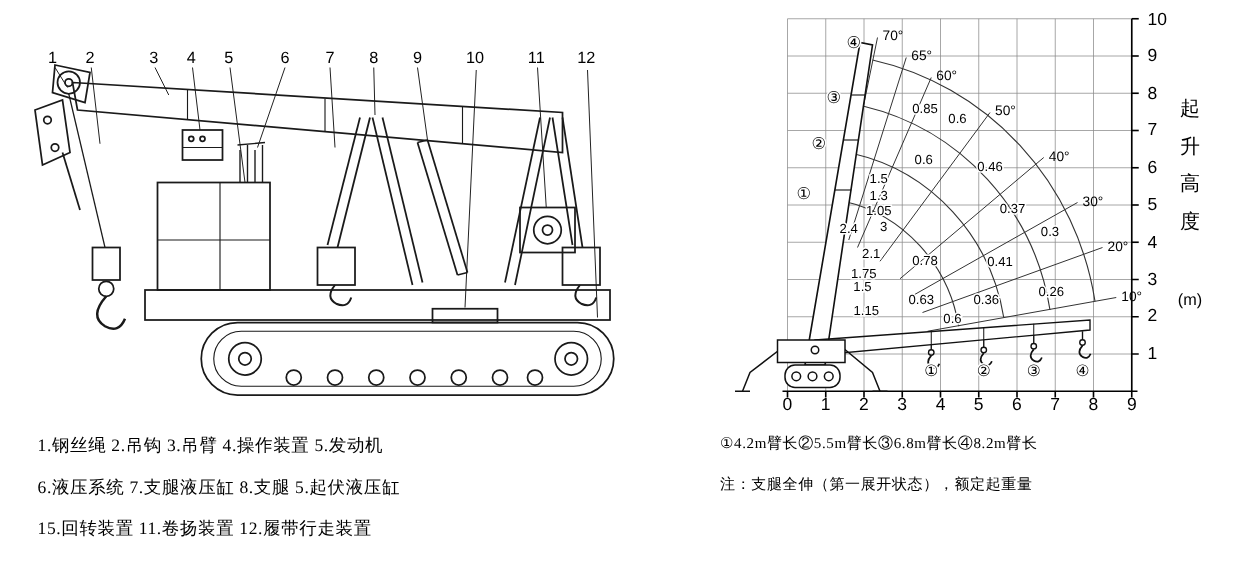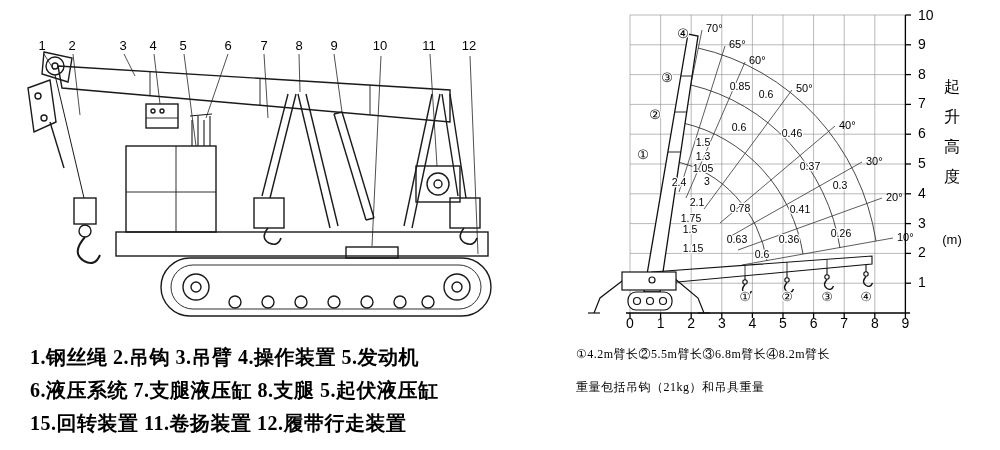--- a/index.html
+++ b/index.html
@@ -8,21 +8,21 @@
     overflow:hidden; font-family:"Liberation Serif", serif; color:#000;
   }
   .panel { position:absolute; top:0; }
   .left-panel  { left:0;   width:540px; height:335px; }
   .right-panel { left:540px; width:460px; height:335px; }
   svg { display:block; }
   svg text { font-family:"Liberation Sans", sans-serif; fill:#000; }
   svg text.cn { font-family:"Liberation Serif", serif; }
   .legend {
     position:absolute; left:30px; top:341px; width:500px;
-    font-size:20px; line-height:33px; font-weight:700; letter-spacing:0.5px;
+    font-size:14px; line-height:33px; font-weight:400; letter-spacing:0.5px;
   }
   .notes {
     position:absolute; left:576px; top:338px; width:420px;
     font-size:12px; line-height:33px; font-weight:500; letter-spacing:0.5px;
   }
   .legend div, .notes div { white-space:nowrap; }
   .halo { paint-order:stroke; stroke:#fff; stroke-width:2.5px; }
 </style>
 </head>
 <body>
@@ -365,16 +365,16 @@
         <text x="412" y="122" class="cn">升</text>
         <text x="412" y="152" class="cn">高</text>
         <text x="412" y="182" class="cn">度</text>
         <text x="412" y="244" font-size="13">(m)</text>
       </g>
     </svg>
   </div>
 
   <div class="notes">
     <div>①4.2m臂长②5.5m臂长③6.8m臂长④8.2m臂长</div>
-    <div>重量包括吊钩（21kg）和吊具重量</div>
+    <div>注：支腿全伸（第一展开状态），额定起重量</div>
   </div>
 
 </div>
 
 </body></html>

